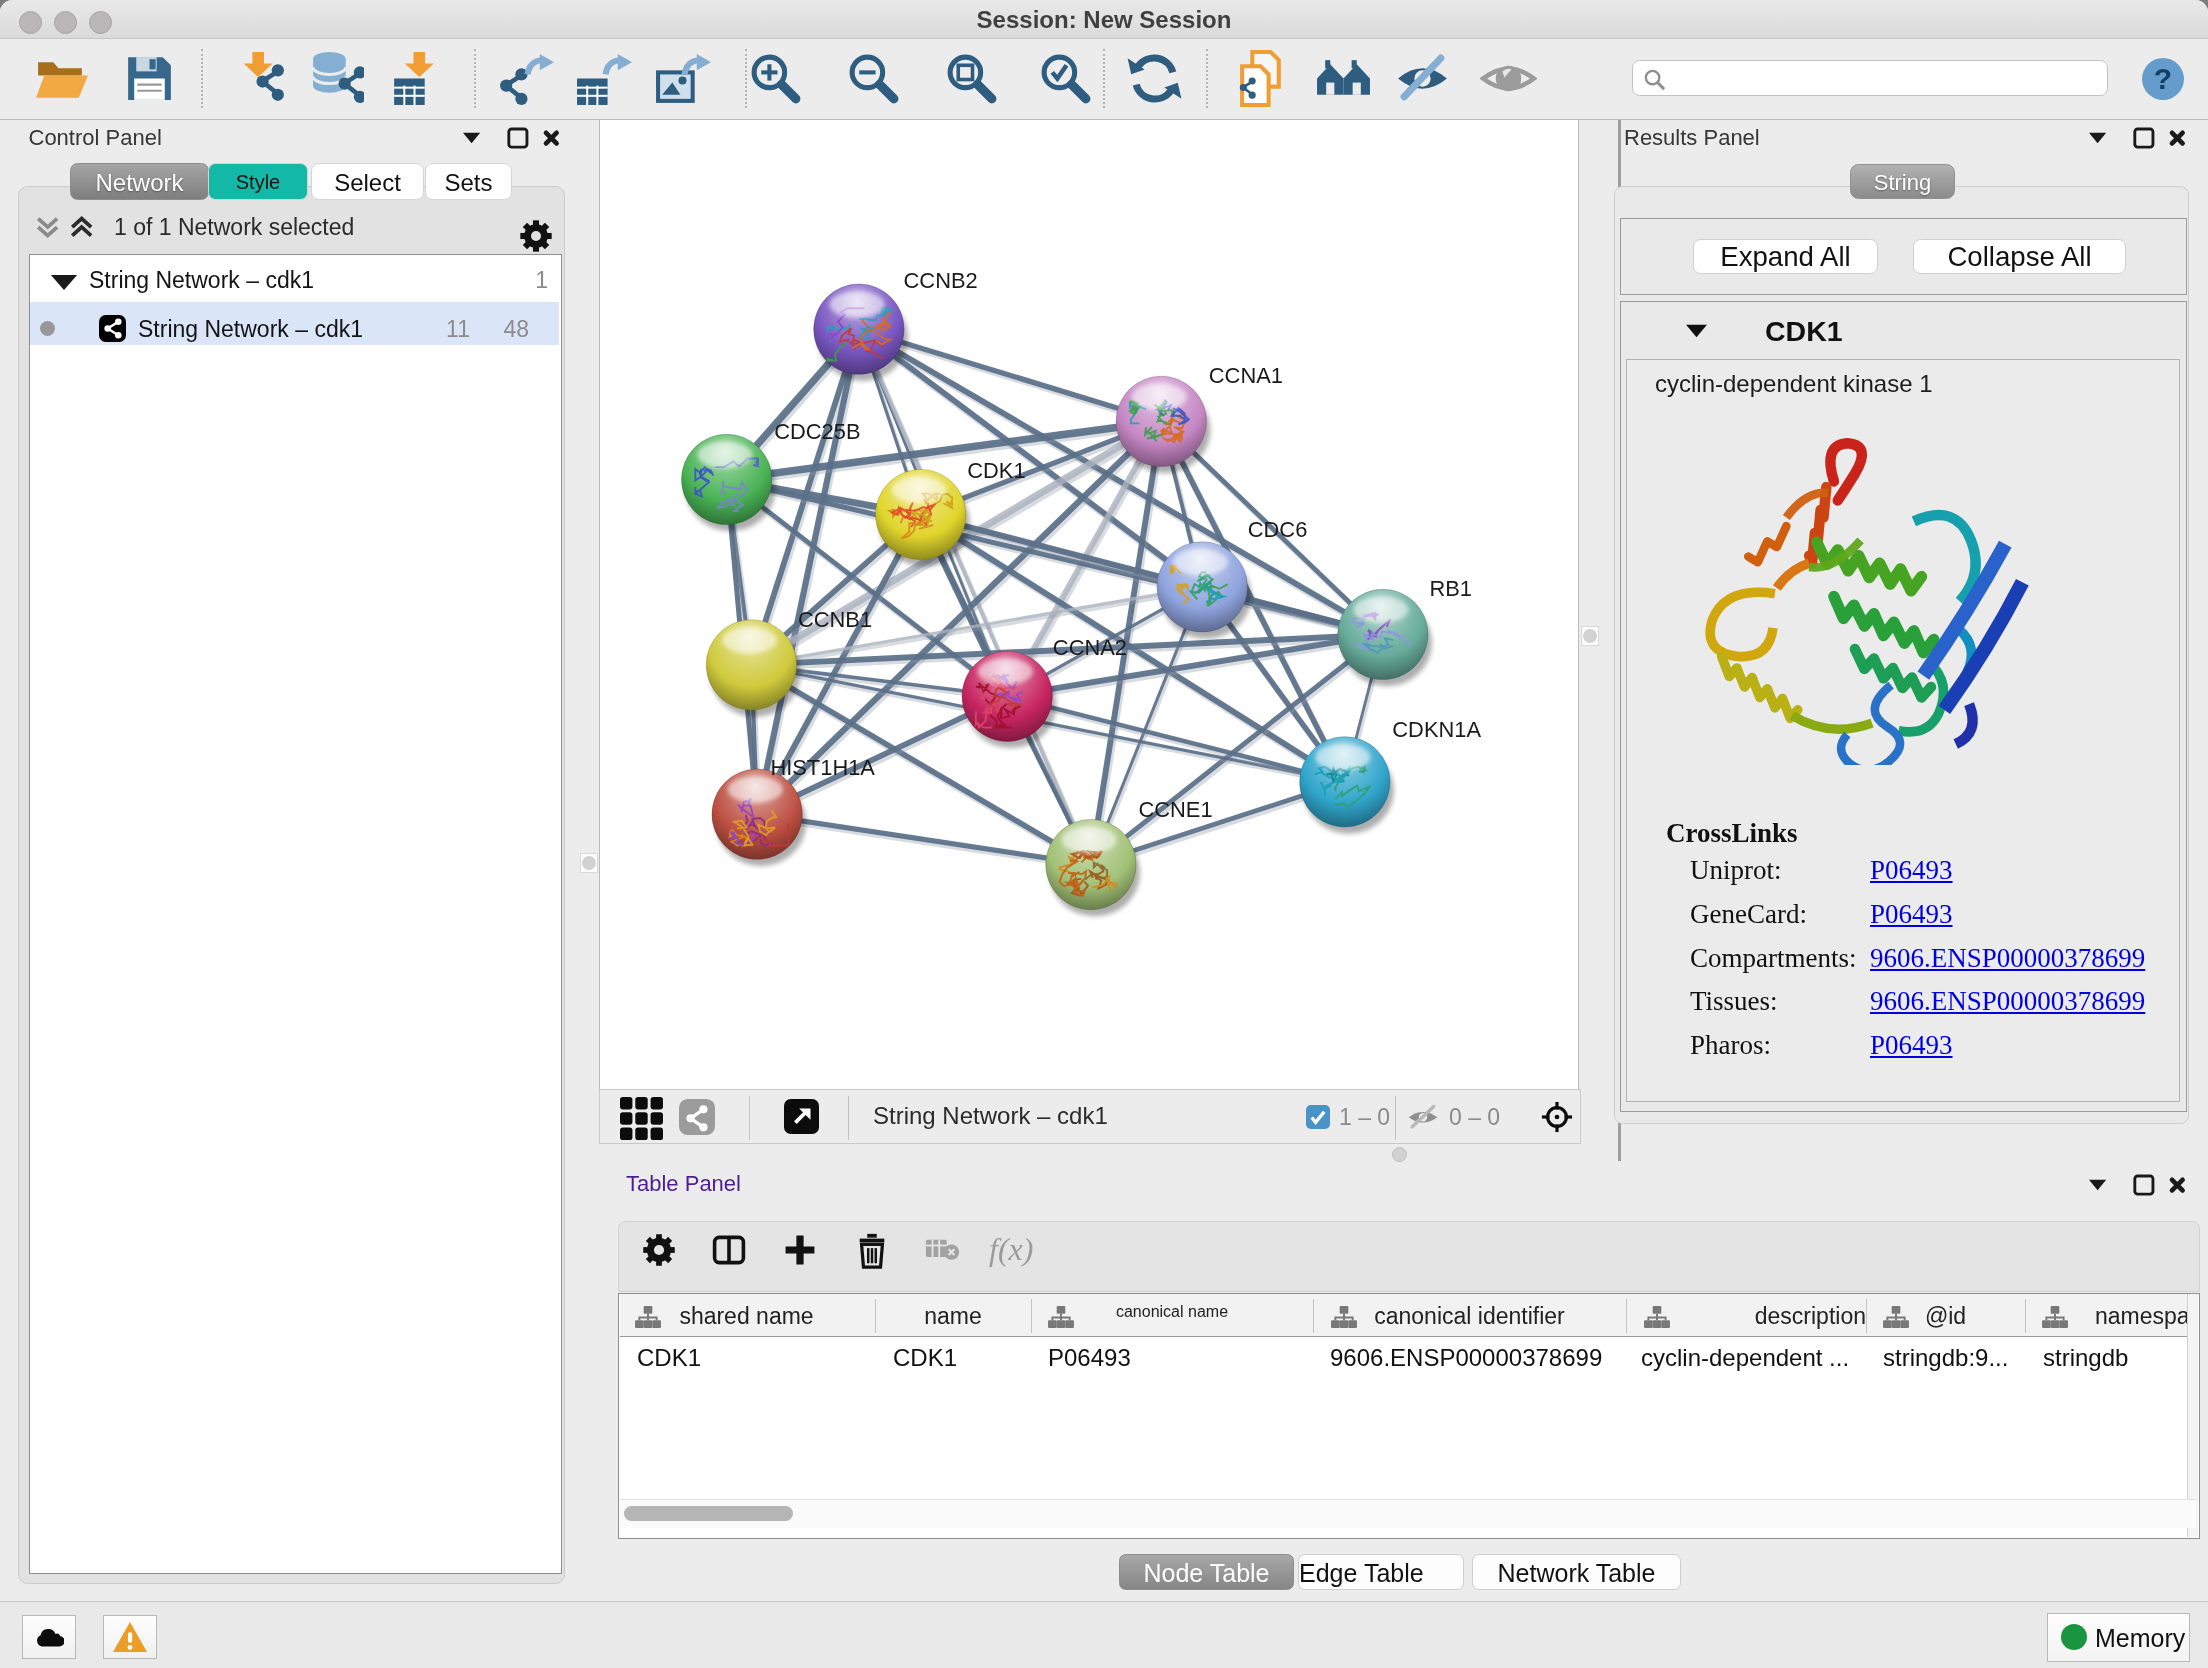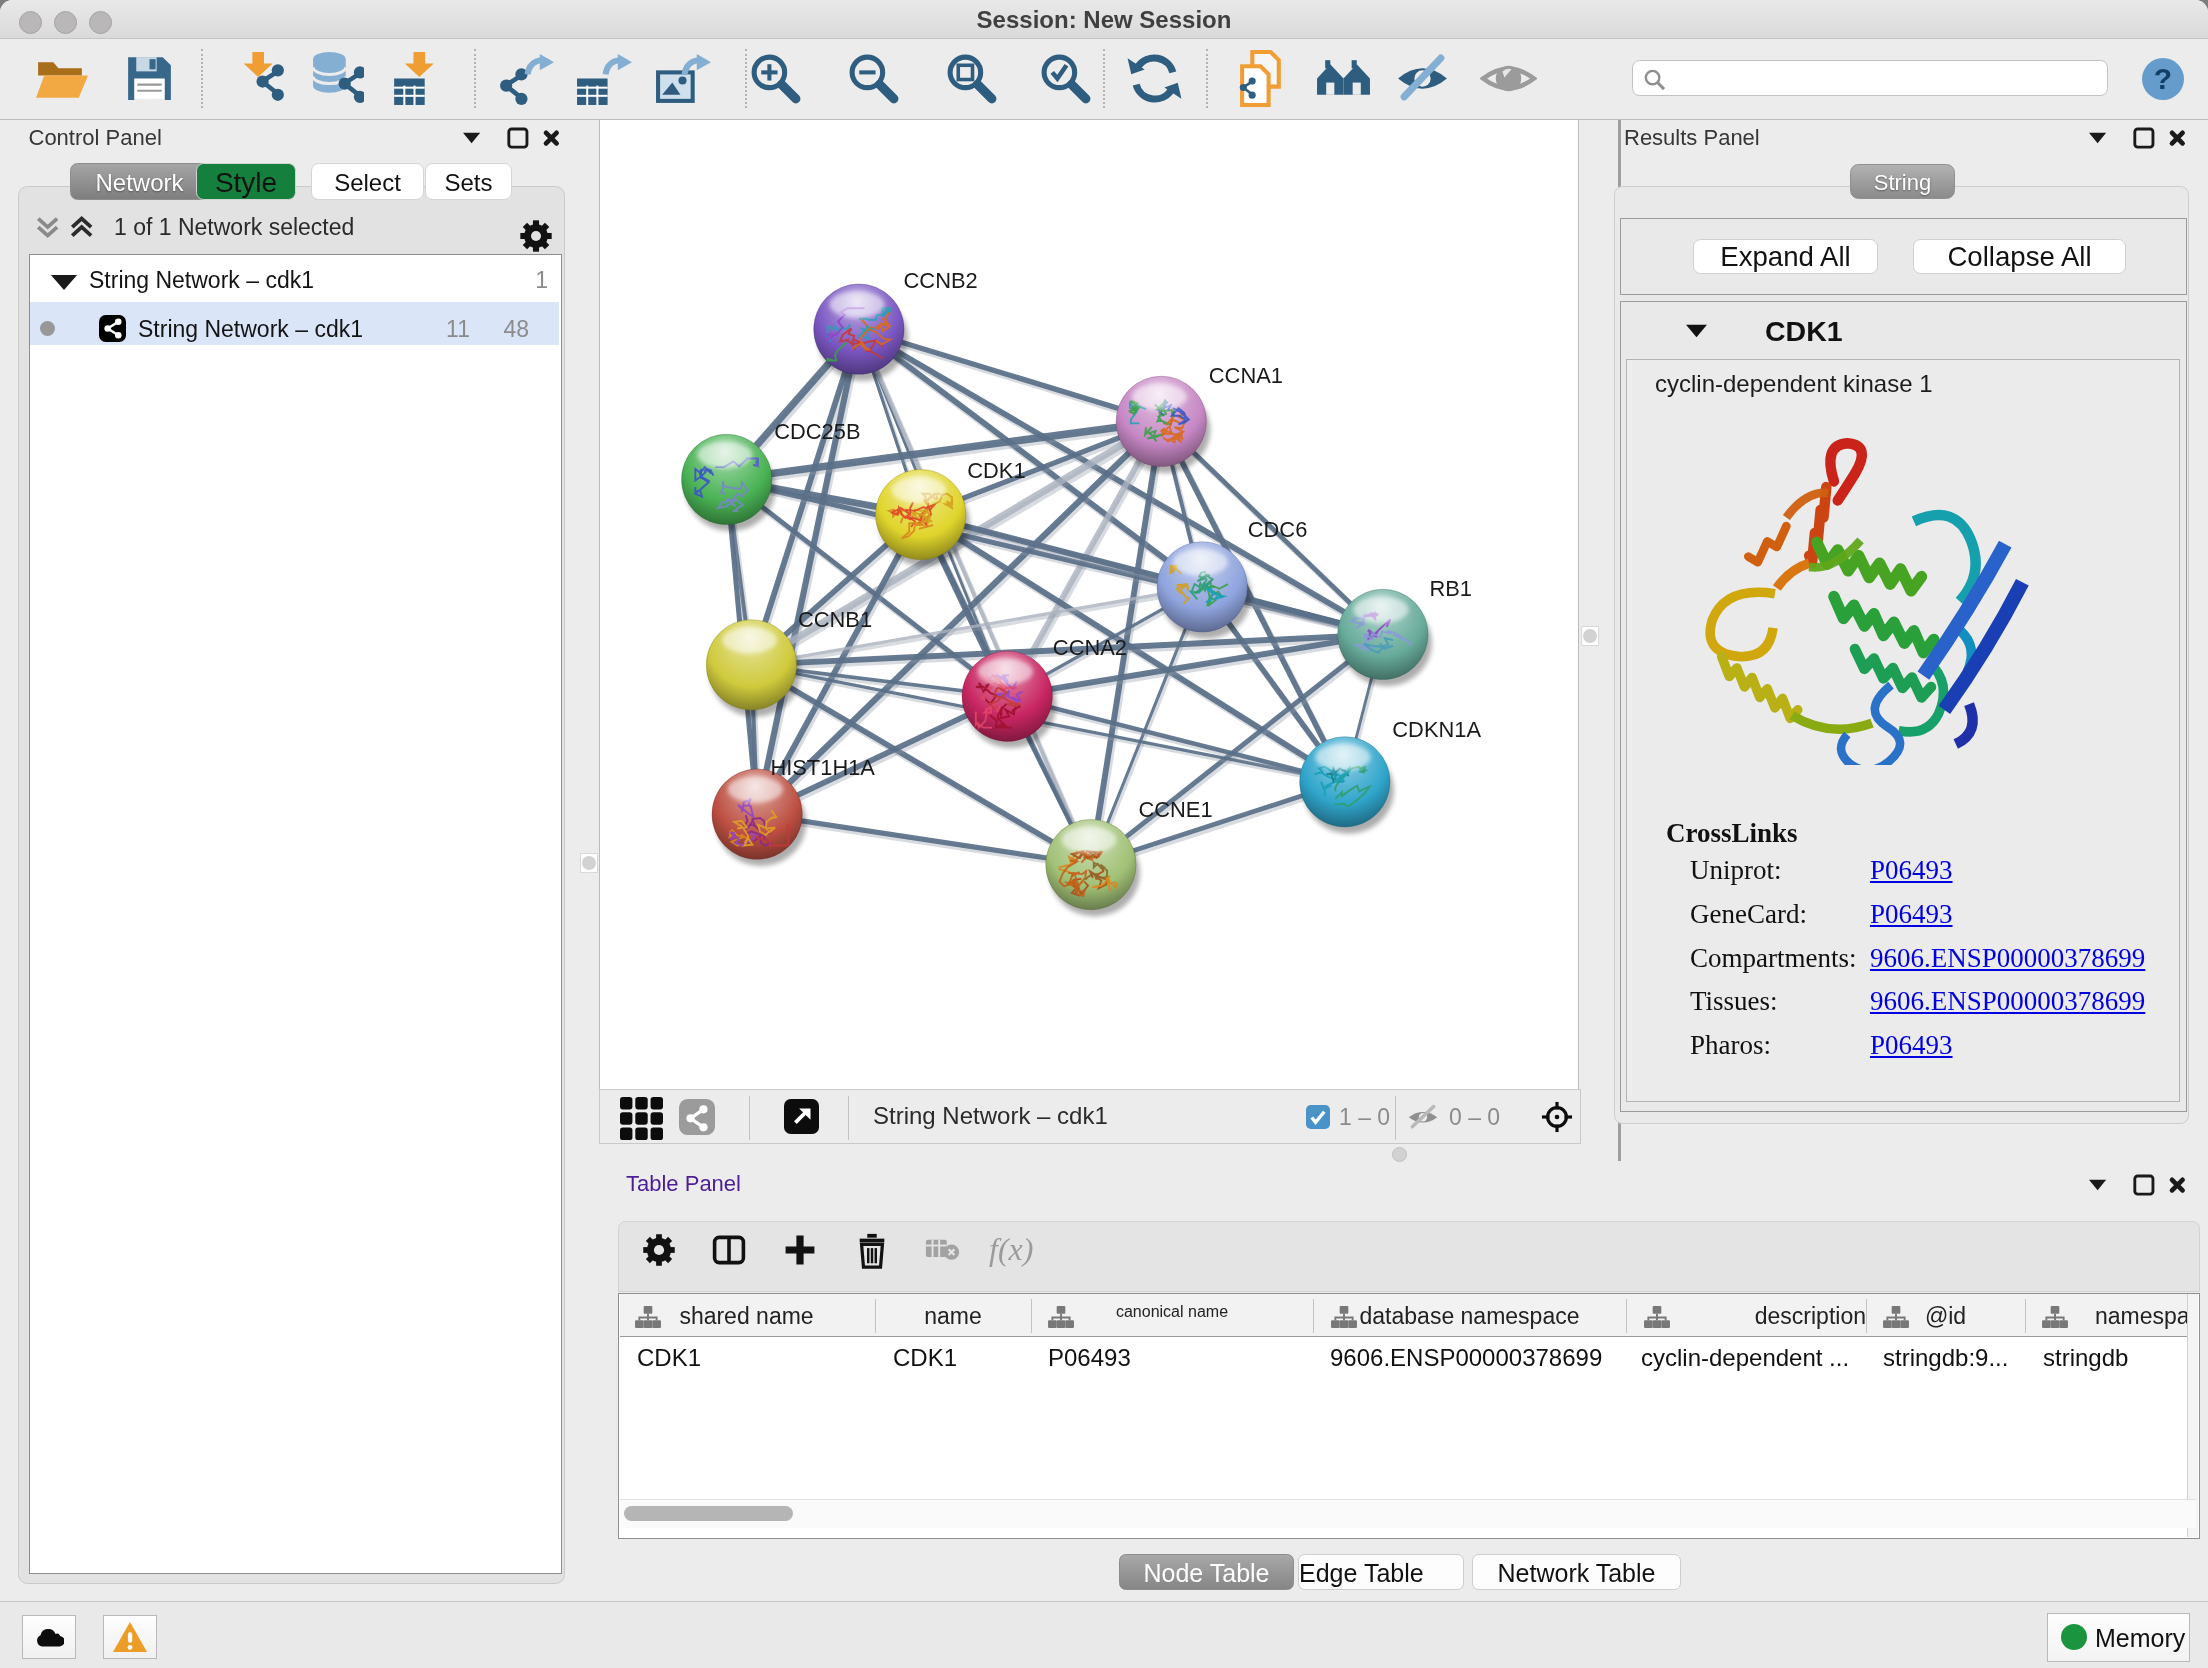--- a/index.html
+++ b/index.html
@@ -187,21 +187,21 @@
       <line x1="16" y1="16" x2="23" y2="23" stroke="#8f8f8f" stroke-width="3"></line>
     </svg>
     <div class="abs" style="left:2142px;top:58px;width:42px;height:42px;border-radius:50%;background:#659ccb;color:#123f66;font-size:30px;font-weight:700;text-align:center;line-height:42px">?</div>
     <div class="abs" style="left:28.5px;top:125px;font-size:22px;color:#363636">Control Panel</div>
     <svg class="svgic" style="left:463px;top:127px" width="105" height="25" viewBox="0 0 110 26">
       <path d="M0 6 L18 6 L9 17 z" fill="#1a1a1a"></path>
       <rect x="48" y="2" width="19" height="19" rx="3" fill="none" stroke="#1a1a1a" stroke-width="3"></rect>
       <path d="M86 4 L97 15 M97 4 L86 15" stroke="#1a1a1a" stroke-width="5" stroke-linecap="round" transform="translate(1,2)"></path>
     </svg>
     <div class="abs" style="left:70px;top:163px;width:139px;height:37px;background:linear-gradient(#a5a5a5,#7e7e7e);border:1px solid #8d8d8d;border-radius:7.6px;color:#fff;text-align:center;line-height:37px;font-size:24px;text-shadow:0 1px 1.9px rgba(0,0,0,.4);z-index:5">Network</div>
-    <div class="abs" style="left:196px;top:163px;width:100px;height:37px;background:#15803d;border:1px solid #d4d4d4;border-radius:7.6px;color:#111;text-align:center;line-height:37px;font-size:28px;z-index:5">Style</div>
+    <div class="abs" style="left:208px;top:163px;width:100px;height:37px;background:#14b8a6;border:1px solid #d4d4d4;border-radius:7.6px;color:#111;text-align:center;line-height:37px;font-size:20px;z-index:5">Style</div>
     <div class="abs" style="left:311px;top:163px;width:113px;height:37px;background:#fff;border:1px solid #d4d4d4;border-radius:7.6px;color:#111;text-align:center;line-height:37px;font-size:24px;z-index:5">Select</div>
     <div class="abs" style="left:425px;top:163px;width:87px;height:37px;background:#fff;border:1px solid #d4d4d4;border-radius:7.6px;color:#111;text-align:center;line-height:37px;font-size:24px;z-index:5">Sets</div>
     <div class="abs" style="left:18px;top:186px;width:547px;height:1398px;background:#e2e2e2;border:1px solid #cacaca;border-radius:9.5px"></div>
     <svg class="svgic" style="left:34px;top:211px" width="67" height="34" viewBox="0 0 70 36">
       <g stroke="#8a8a8a" stroke-width="4" fill="none">
         <path d="M4 8 l10 9 10 -9"></path>
         <path d="M4 17 l10 9 10 -9"></path>
       </g>
       <g stroke="#2c2c2c" stroke-width="4" fill="none">
         <path d="M40 17 l10 -9 10 9"></path>
@@ -757,21 +757,21 @@
       <g fill="#787878">
         <rect x="9" y="1" width="9" height="8" rx="1"></rect>
         <rect x="0" y="16" width="9" height="8" rx="1"></rect>
         <rect x="9" y="16" width="9" height="8" rx="1"></rect>
         <rect x="18" y="16" width="9" height="8" rx="1"></rect>
       </g>
       <g stroke="#787878" stroke-width="2" fill="none">
         <path d="M13.5 9 v4 M4.5 16 v-3 h18 v3 M13.5 13 v3"></path>
       </g>
     </svg>
-    <div class="abs" style="left:1313px;top:1303px;width:313px;text-align:center;font-size:23px;color:#222">database namespace</div>
+    <div class="abs" style="left:1313px;top:1303px;width:313px;text-align:center;font-size:23px;color:#222">canonical identifier</div>
     <div class="abs" style="left:1626px;top:1299px;width:1px;height:34px;background:#c4c4c4"></div>
     <svg class="svgic" style="left:1644px;top:1305px" width="26" height="24" viewBox="0 0 27 25">
       <g fill="#787878">
         <rect x="9" y="1" width="9" height="8" rx="1"></rect>
         <rect x="0" y="16" width="9" height="8" rx="1"></rect>
         <rect x="9" y="16" width="9" height="8" rx="1"></rect>
         <rect x="18" y="16" width="9" height="8" rx="1"></rect>
       </g>
       <g stroke="#787878" stroke-width="2" fill="none">
         <path d="M13.5 9 v4 M4.5 16 v-3 h18 v3 M13.5 13 v3"></path>

